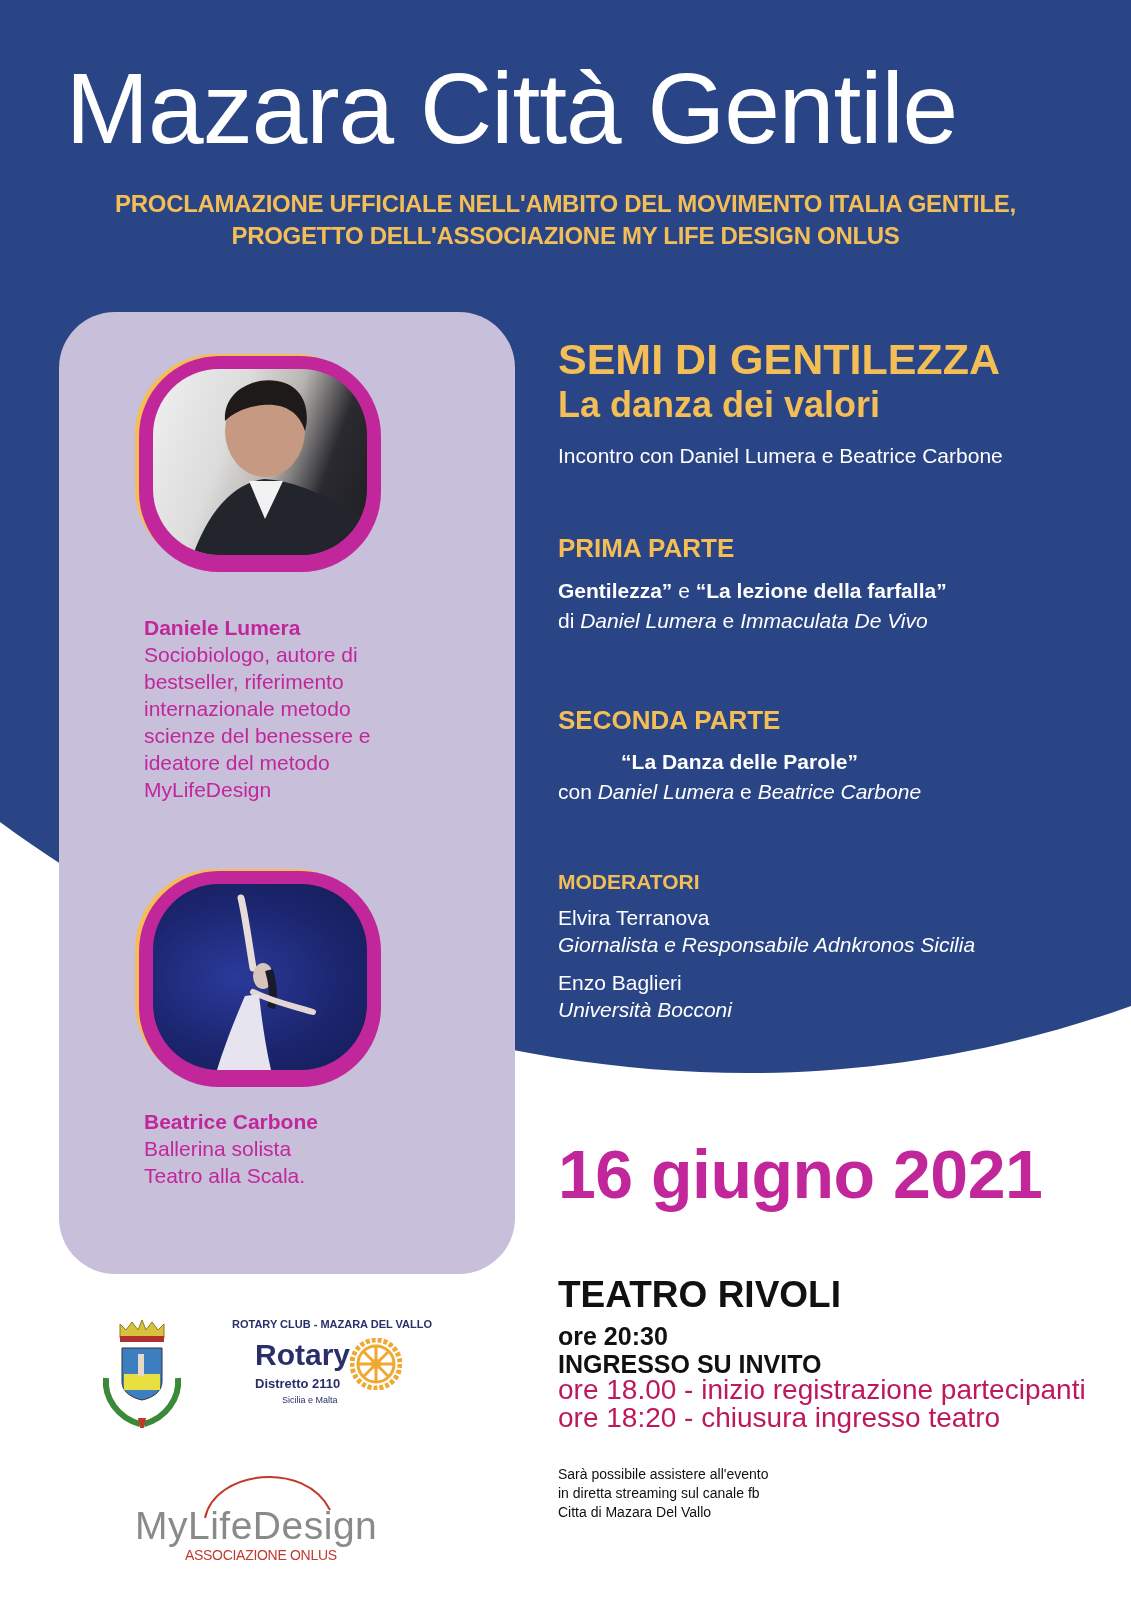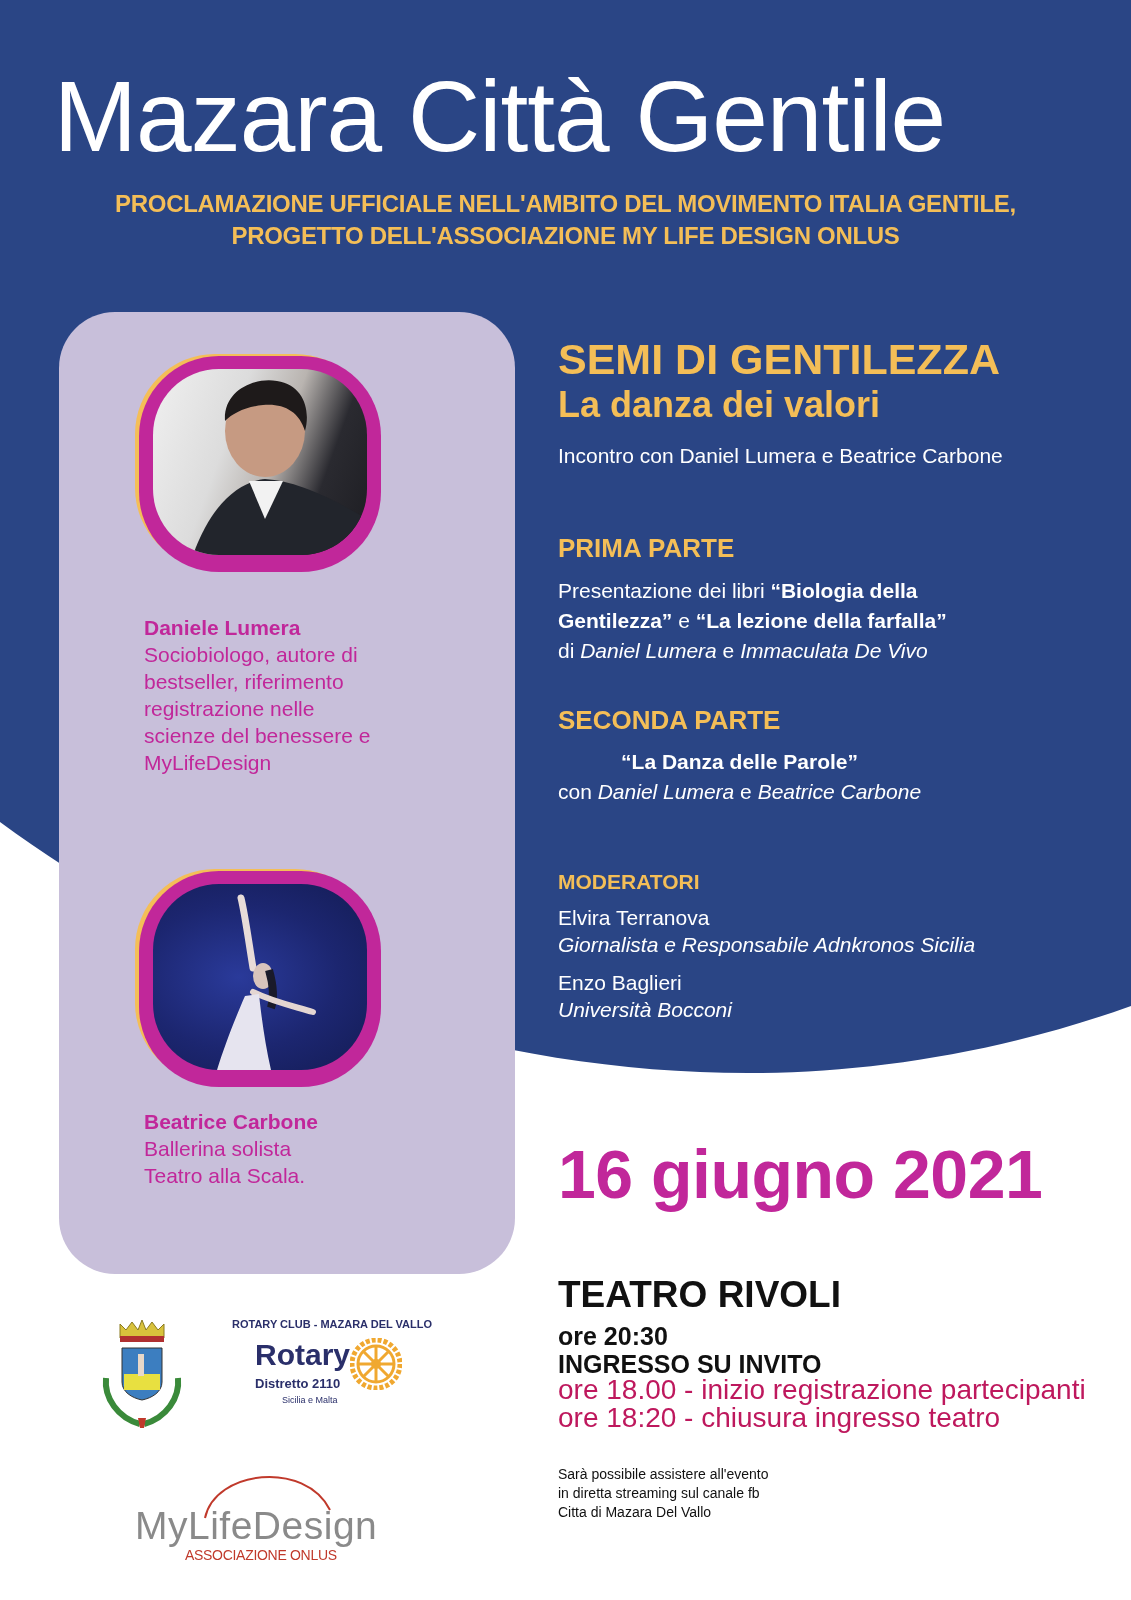--- a/index.html
+++ b/index.html
@@ -5,23 +5,24 @@
   html, body { margin:0; padding:0; }
   body {
     width:1131px; height:1600px; position:relative; overflow:hidden;
     background:#ffffff;
     font-family:"Liberation Sans", sans-serif;
   }
   .bg-blue {
     position:absolute; left:0; top:0; width:1131px; height:1100px;
   }
   .main-title {
-    position:absolute; left:0; top:66px; width:999px; text-align:center;
+    position:absolute; left:0; top:58px; width:999px; text-align:center;
     color:#ffffff; font-size:100px; font-weight:400; line-height:1;
     letter-spacing:-1px;
+    padding-left:12px;
   }
   .subtitle {
     position:absolute; left:0; top:188px; width:1131px; text-align:center;
     color:#f4be57; font-size:24px; font-weight:700; line-height:32px;
     letter-spacing:-0.3px;
   }
   .card {
     position:absolute; left:59px; top:312px; width:456px; height:962px;
     background:#c8bfda; border-radius:56px;
   }
@@ -102,22 +103,23 @@
         <path d="M72,52 C70,22 100,8 124,12 C150,16 158,40 152,62 C146,42 130,34 110,36 C92,38 80,44 72,52 Z" fill="#1e1a1a"></path>
         <path d="M40,186 C60,130 90,112 112,110 C140,112 170,124 214,150 L214,186 Z" fill="#22252c"></path>
         <path d="M96,112 L112,150 L130,112 Z" fill="#f2f2f2"></path>
       </svg>
     </div>
   </div>
   <div class="bio-name" style="left:85px; top:302px;">Daniele Lumera</div>
   <div class="bio-text" style="left:85px; top:329px;">
     <div>Sociobiologo, autore di</div>
     <div>bestseller, riferimento</div>
-    <div>registrazione nelle</div>
+    <div>internazionale metodo</div>
     <div>scienze del benessere e</div>
+    <div>ideatore del metodo</div>
     <div>MyLifeDesign</div>
   </div>
 
   <div class="photo-frame" style="left:76px; top:557px;">
     <div class="gold"></div>
     <div class="magenta"></div>
     <div class="photo photo-2">
       <svg width="214" height="186" viewBox="0 0 214 186">
         <path d="M88,14 C92,30 96,60 100,84" stroke="#e8dcd8" stroke-width="7" fill="none" stroke-linecap="round"></path>
         <ellipse cx="110" cy="92" rx="10" ry="13" fill="#d8c4bc"></ellipse>
@@ -133,21 +135,20 @@
     <div>Teatro alla Scala.</div>
   </div>
 </div>
 
 <div class="right-col h-gold event-title">SEMI DI GENTILEZZA</div>
 <div class="right-col h-gold event-sub">La danza dei valori</div>
 <div class="right-col t-white intro">Incontro con Daniel Lumera e Beatrice Carbone</div>
 
 <div class="right-col h-gold sec-head" style="top:533px;">PRIMA PARTE</div>
 <div class="right-col t-white body-txt" style="top:576px;">
-  <div><span>Presentazione dei libri </span><b>“Biologia della</b></div>
   <div><b>Gentilezza”</b><span> e </span><b>“La lezione della farfalla”</b></div>
   <div><span>di </span><em>Daniel Lumera</em><span> e </span><em>Immaculata De Vivo</em></div>
 </div>
 
 <div class="right-col h-gold sec-head" style="top:705px;">SECONDA PARTE</div>
 <div class="right-col t-white body-txt" style="top:747px;text-align:center;">
   <div><b>“La Danza delle Parole”</b></div>
   <div><span>con </span><em>Daniel Lumera</em><span> e </span><em>Beatrice Carbone</em></div>
 </div>
 

